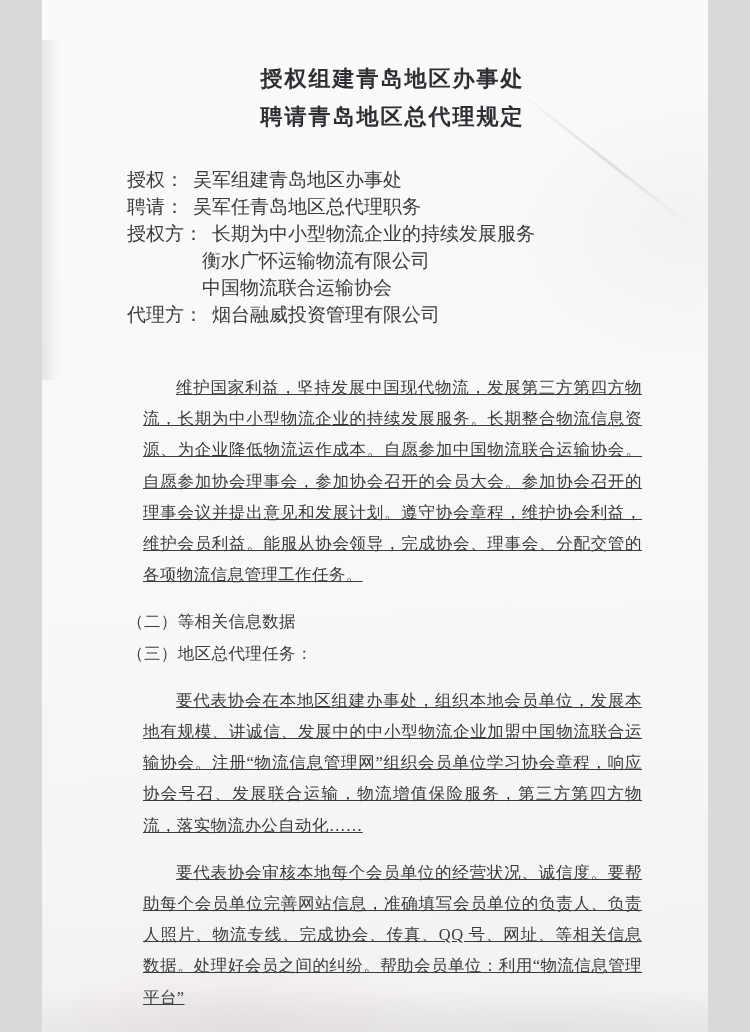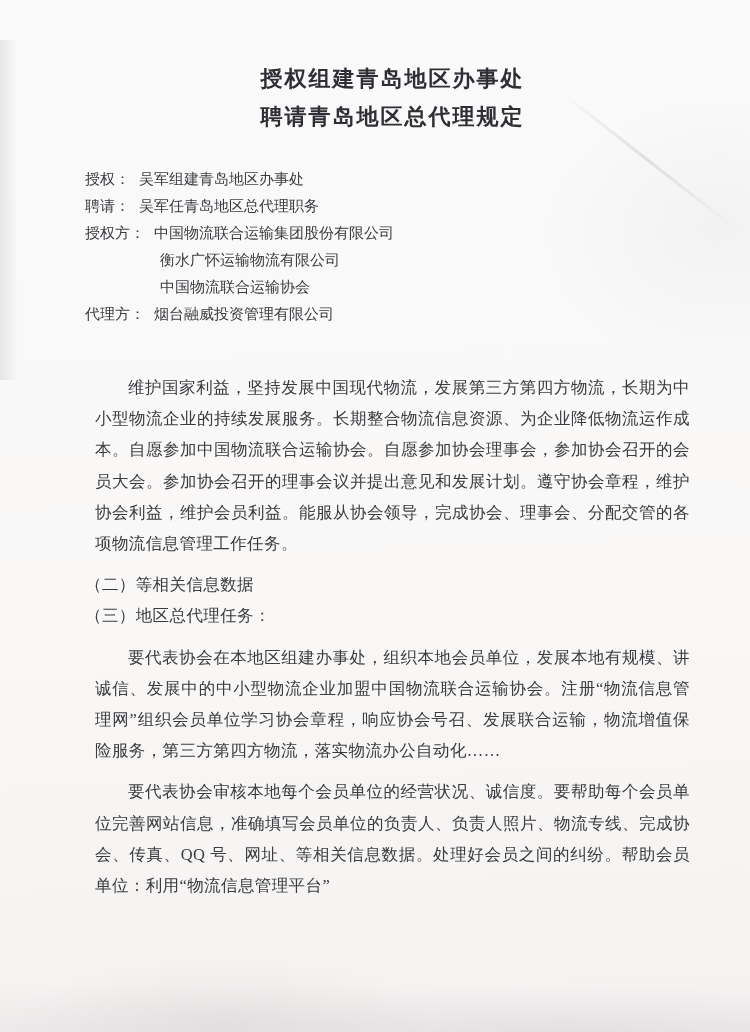--- a/index.html
+++ b/index.html
@@ -3,21 +3,21 @@
 <meta charset="utf-8">
 <style>
   html, body {
     margin: 0;
     padding: 0;
     background: #d9d9d9;
     font-family: "Liberation Serif", "DejaVu Serif", serif;
   }
   .page {
     position: relative;
-    width: 750px;
+    width: 666px;
     height: 1032px;
     margin: 0 auto;
     box-sizing: border-box;
     background:
       radial-gradient(ellipse 300px 90px at 30% 99%, rgba(205,195,198,0.28), rgba(205,195,198,0) 70%),
       radial-gradient(ellipse 420px 70px at 75% 100%, rgba(200,198,205,0.22), rgba(200,198,205,0) 70%),
       radial-gradient(ellipse 260px 200px at 96% 22%, rgba(210,208,214,0.18), rgba(210,208,214,0) 70%),
       linear-gradient(178deg, #fbfafa 0%, #f9f8f7 60%, #f4f2f1 100%);
     overflow: hidden;
     color: #3a3a40;
@@ -47,37 +47,38 @@
   .title {
     text-align: center;
     font-size: 22px;
     font-weight: bold;
     line-height: 38px;
     letter-spacing: 2px;
     color: #2e2e34;
   }
   .meta {
     margin-top: 30px;
-    font-size: 15px;
+    font-size: 19px;
     line-height: 27px;
   }
   .meta-row { white-space: nowrap; }
   .meta-row .meta-label { margin-right: 9px; }
   .meta-row.cont { padding-left: 75px; }
   .sections {
     margin-top: 44px;
     font-size: 16.5px;
     line-height: 31.2px;
     letter-spacing: 0.4px;
   }
   .sec-heading { margin: 0; }
   .sections p {
-    margin: 10px;
+    margin: 16px;
     text-align: justify;
     text-indent: 2em;
+    text-decoration: underline;
   }
 </style>
 </head>
 <body>
 
 <div class="page">
   <div class="edge-left"></div>
   <div class="crease-right"></div>
   <div class="bottom-band"></div>
 
@@ -89,21 +90,21 @@
     </div>
 
     <div class="meta">
       <div class="meta-row">
         <span class="meta-label">授权：</span><span>吴军组建青岛地区办事处</span>
       </div>
       <div class="meta-row">
         <span class="meta-label">聘请：</span><span>吴军任青岛地区总代理职务</span>
       </div>
       <div class="meta-row">
-        <span class="meta-label">授权方：</span><span>中国物流联合运输集团股份有限公司</span>
+        <span class="meta-label">授权方：</span><span>长期为中小型物流企业的持续发展服务</span>
       </div>
       <div class="meta-row cont">
         <span>衡水广怀运输物流有限公司</span>
       </div>
       <div class="meta-row cont">
         <span>中国物流联合运输协会</span>
       </div>
       <div class="meta-row">
         <span class="meta-label">代理方：</span><span>烟台融威投资管理有限公司</span>
       </div>

